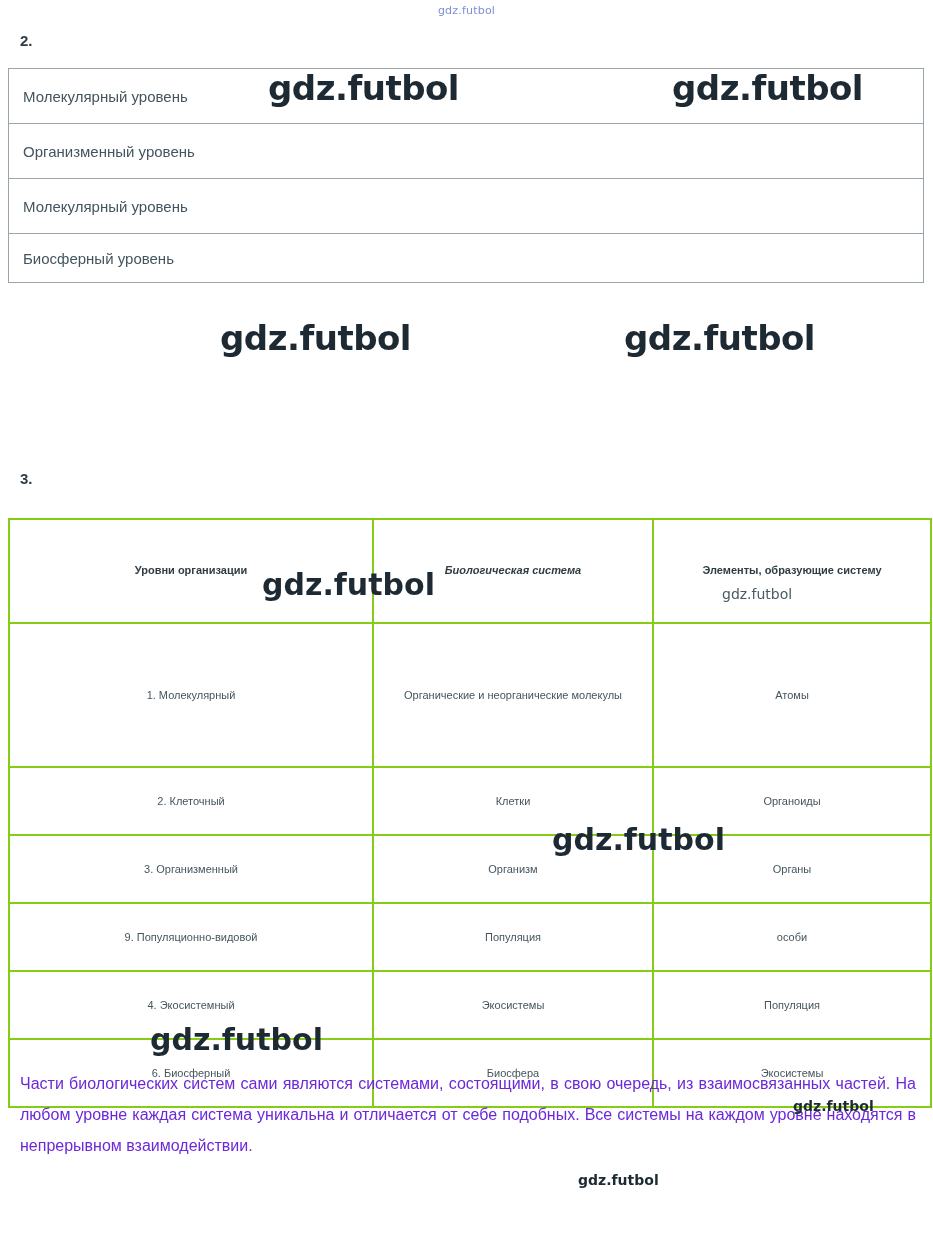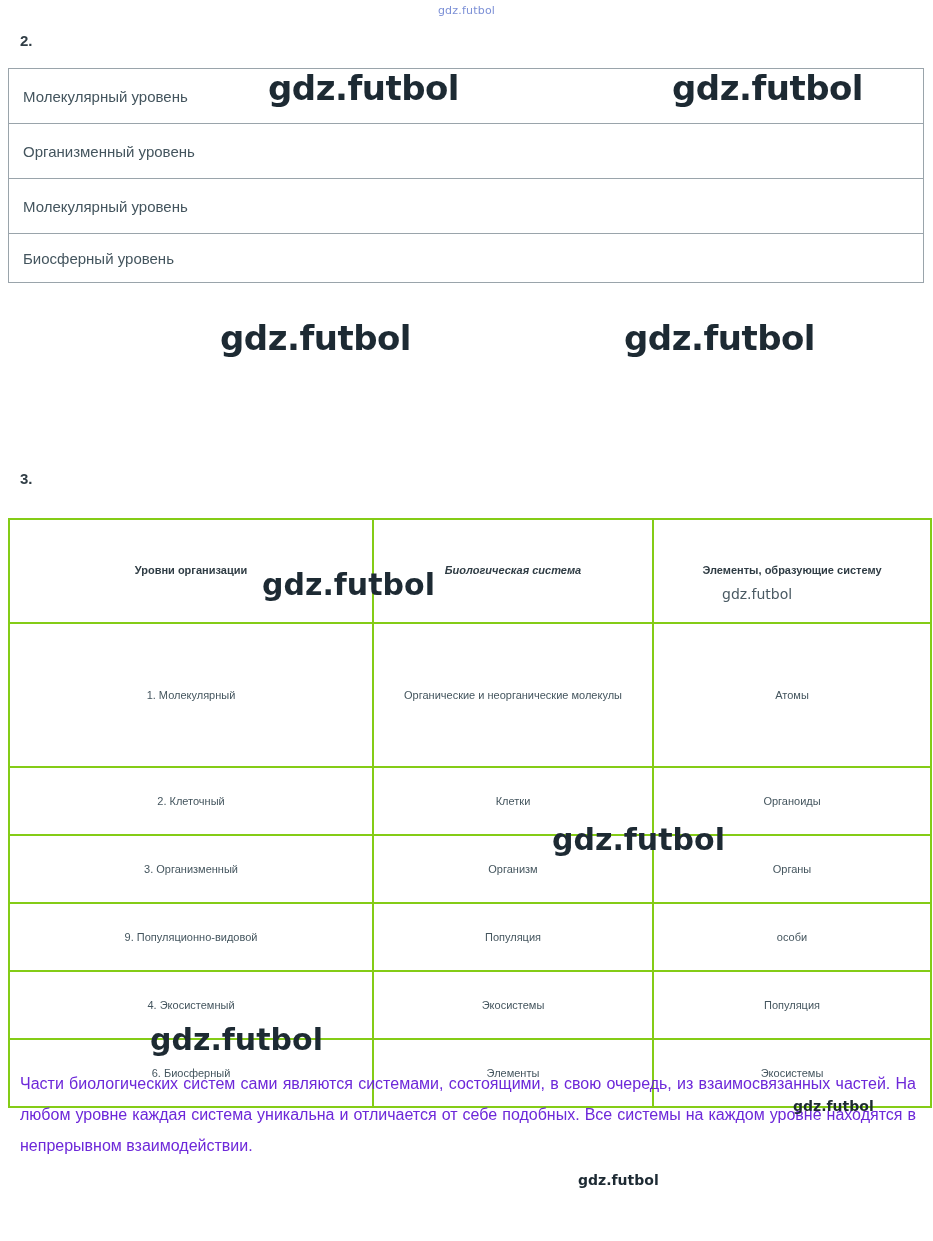--- a/index.html
+++ b/index.html
@@ -199,21 +199,21 @@
         <td class="rn">Популяция</td>
         <td class="rn">особи</td>
       </tr>
       <tr>
         <td class="rn">4.  Экосистемный</td>
         <td class="rn">Экосистемы</td>
         <td class="rn">Популяция</td>
       </tr>
       <tr>
         <td class="rn">6.  Биосферный</td>
-        <td class="rn">Элементы</td>
+        <td class="rn">Биосфера</td>
         <td class="rn">Экосистемы</td>
       </tr>
     </tbody>
   </table>
 
   <div class="para">Части биологических систем сами являются системами, состоящими, в свою очередь, из взаимосвязанных частей. На любом уровне каждая система уникальна и отличается от себе подобных. Все системы на каждом уровне находятся в непрерывном взаимодействии.</div>
 
   <div id="wm-layer">
       <div class="wm wm-big wm-dark" style="left: 268px; top: 68px;">gdz.futbol</div>
       <div class="wm wm-big wm-dark" style="left: 672px; top: 68px;">gdz.futbol</div>

